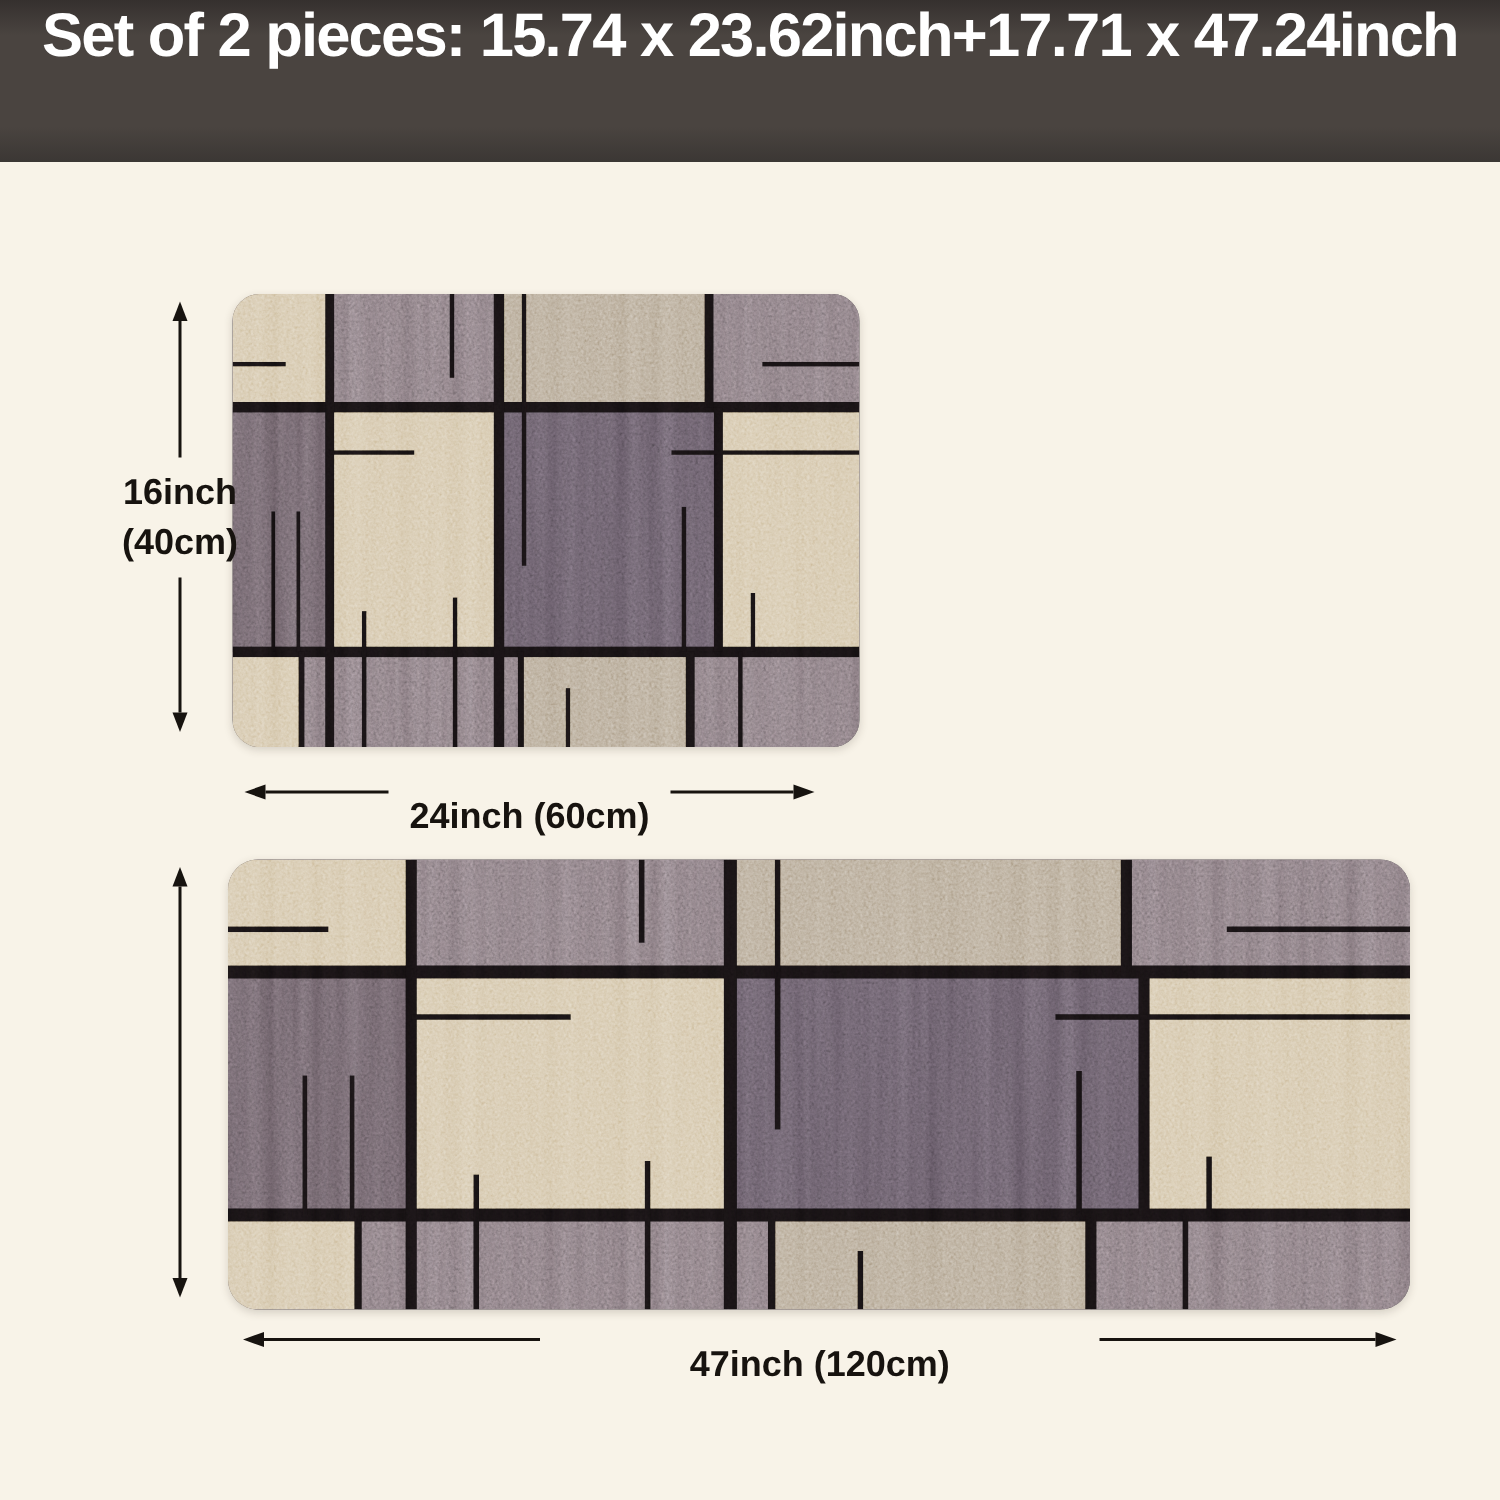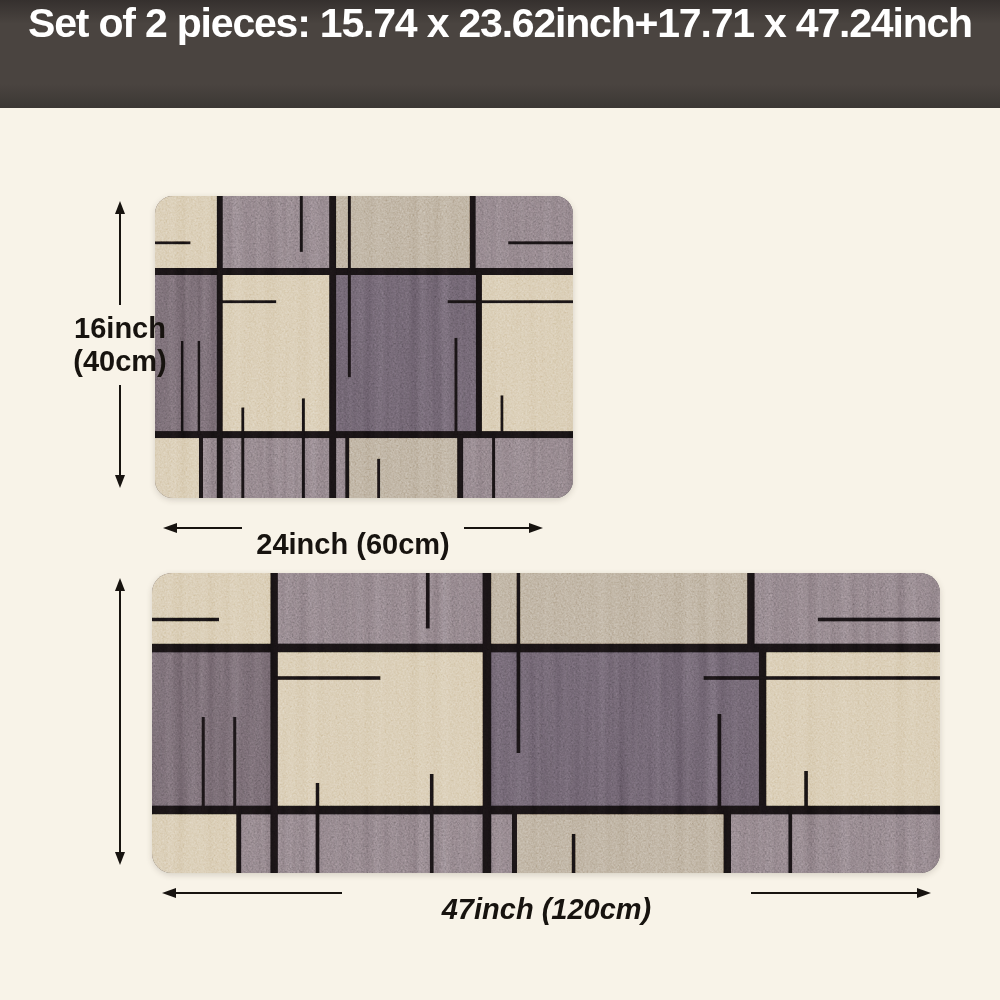--- a/index.html
+++ b/index.html
@@ -25,27 +25,27 @@
   .rug svg{display:block;}
   .rug-small{left:155px;top:196px;width:418px;height:302px;}
   .rug-large{left:152px;top:573px;width:788px;height:300px;border-radius:20px;}
 
   .dim{position:absolute;color:var(--ink,#17130f);}
   .dim-v{display:flex;flex-direction:column;align-items:center;}
   .dim-h{display:flex;flex-direction:row;align-items:center;}
   .vline{width:2.5px;flex:1;background:var(--ink,#17130f);}
   .hline{height:2.5px;flex:1;background:var(--ink,#17130f);}
   .dim-label{
-    font-size:29px;font-weight:700;line-height:33px;text-align:center;
+    font-size:24px;font-weight:700;line-height:33px;text-align:center;
     white-space:nowrap;color:var(--ink,#17130f);
   }
   .dim-v .dim-label{padding:7px 0;}
   .dim-v .dim-label span{display:block;}
   .dim-h .dim-label{padding:0 14px;margin-top:33px;}
-  .dim-h .dim-label.wide-gap{padding:0 100px;font-style:italic;}
+  .dim-h .dim-label.wide-gap{padding:0 100px;}
   .tri{width:0;height:0;}
   .tri-up{border-left:5.5px solid transparent;border-right:5.5px solid transparent;border-bottom:13px solid var(--ink,#17130f);}
   .tri-down{border-left:5.5px solid transparent;border-right:5.5px solid transparent;border-top:13px solid var(--ink,#17130f);}
   .tri-left{border-top:5.5px solid transparent;border-bottom:5.5px solid transparent;border-right:14px solid var(--ink,#17130f);}
   .tri-right{border-top:5.5px solid transparent;border-bottom:5.5px solid transparent;border-left:14px solid var(--ink,#17130f);}
 
   #dimv-small{left:50px;top:201px;width:140px;height:287px;}
   #dimh-small{left:163px;top:509px;width:380px;height:38px;}
   #dimv-large{left:50px;top:578px;width:140px;height:287px;}
   #dimh-large{left:162px;top:874px;width:769px;height:38px;}

